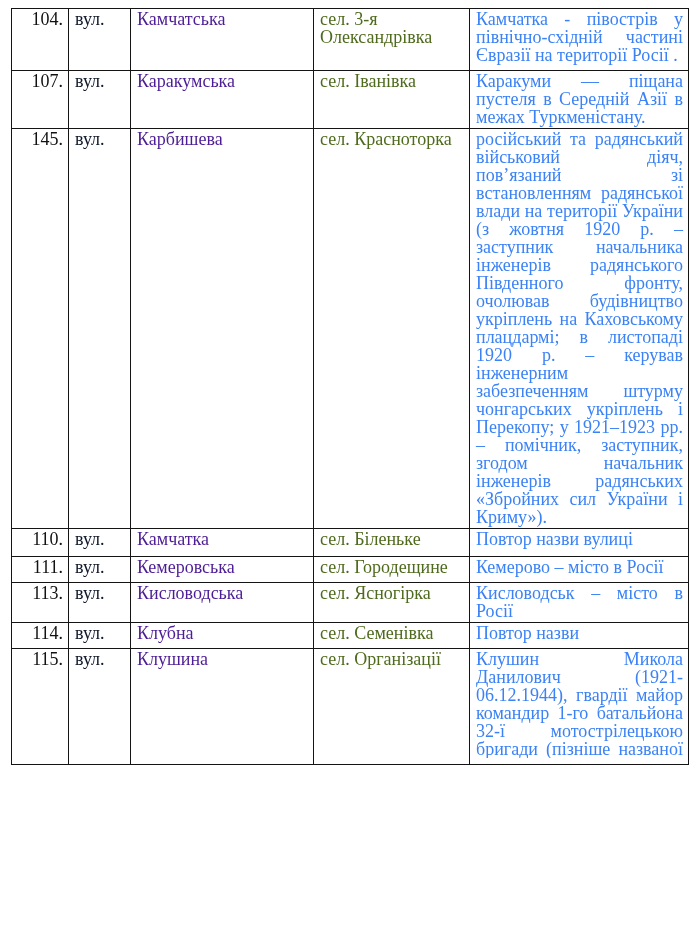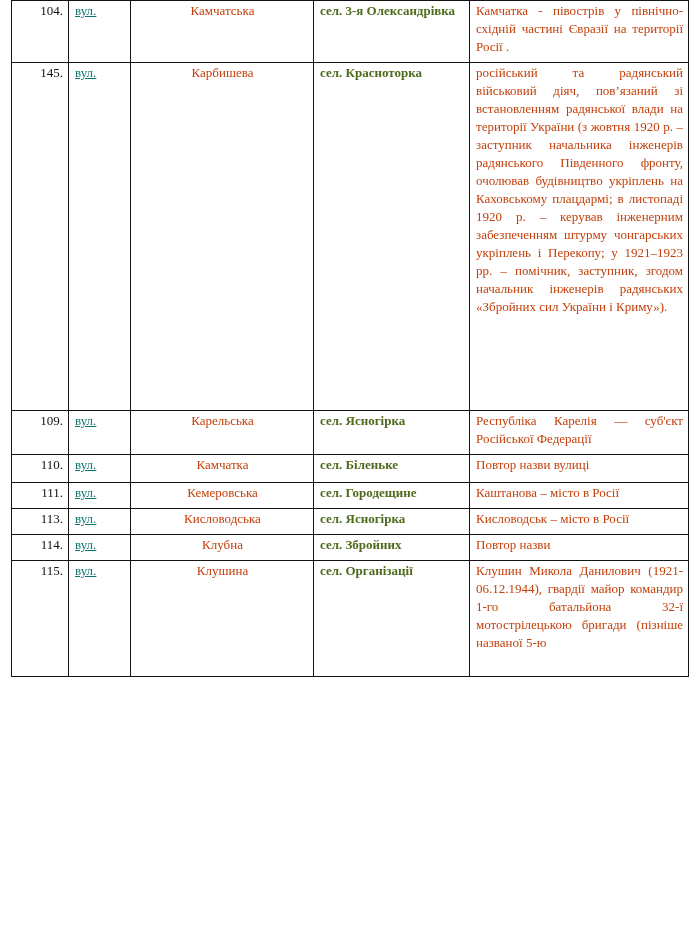--- a/index.html
+++ b/index.html
@@ -1,36 +1,36 @@
 <!DOCTYPE html>
 <html><head>
 <meta charset="utf-8">
 <style>
   html, body { margin: 0; padding: 0; background: #ffffff; }
   body { width: 700px; height: 952px; position: relative; overflow: hidden;
          font-family: "Liberation Serif", "DejaVu Serif", serif; }
   table.doc {
-    position: absolute; left: 11px; top: 0;
+    position: absolute; left: 11px; top: 8px;
     width: 677px; border-collapse: collapse; table-layout: fixed;
-    font-size: 13px; line-height: 18px;
+    font-size: 18px; line-height: 18px;
   }
   table.doc td {
     border: 1.6px solid #141414; vertical-align: top;
     padding: 1px 5px 2px 6px;
   }
   col.c-num { width: 57px; }
   col.c-type { width: 62px; }
   col.c-name { width: 183px; }
   col.c-vil { width: 156px; }
   col.c-desc { width: 219px; }
   td.num { text-align: right; color: #111; padding-right: 1px; padding-left: 2px; }
-  td.type { color: #0f766e; text-decoration: underline; }
-  td.name { color: #c2410c; text-align: center; }
-  td.vil { color: #4e6a1c; font-weight: bold; }
-  td.desc { color: #c2410c; text-align: justify; }
+  td.type { color: #0f172a; }
+  td.name { color: #4c1d95; }
+  td.vil { color: #4e6a1c; }
+  td.desc { color: #3b82f6; text-align: justify; }
   tr.r104 { height: 62px; }
   tr.r105 { height: 46px; }
   tr.r106 { height: 80px; }
   tr.r107 { height: 56px; }
   tr.r108 { height: 348px; }
   tr.r109 { height: 44px; }
   tr.r110 { height: 28px; }
   tr.r111 { height: 26px; }
   tr.r112 { height: 78px; }
   tr.r113 { height: 26px; }
@@ -51,60 +51,60 @@
       <col class="c-desc">
   </colgroup>
   <tbody>
     <tr class="r104">
       <td class="num">104.</td>
       <td class="type">вул.</td>
       <td class="name">Камчатська</td>
       <td class="vil">сел. 3-я Олександрівка</td>
       <td class="desc">Камчатка - півострів у північно-східній частині Євразії на території Росії .</td>
     </tr>
+    <tr class="r107">
+      <td class="num">107.</td>
+      <td class="type shift">вул.</td>
+      <td class="name shift">Каракумська</td>
+      <td class="vil">сел. Іванівка</td>
+      <td class="desc">Каракуми — піщана пустеля в Середній Азії в межах Туркменістану.</td>
+    </tr>
     <tr class="r108">
       <td class="num">145.</td>
       <td class="type">вул.</td>
       <td class="name">Карбишева</td>
       <td class="vil">сел. Красноторка</td>
       <td class="desc">російський та радянський військовий діяч, пов’язаний зі встановленням радянської влади на території України (з жовтня 1920 р. – заступник начальника інженерів радянського Південного фронту, очолював будівництво укріплень на Каховському плацдармі; в листопаді 1920 р. – керував інженерним забезпеченням штурму чонгарських укріплень і Перекопу; у 1921–1923 рр. – помічник, заступник, згодом начальник інженерів радянських «Збройних сил України і Криму»).</td>
-    </tr>
-    <tr class="r109">
-      <td class="num">109.</td>
-      <td class="type">вул.</td>
-      <td class="name">Карельська</td>
-      <td class="vil">сел. Ясногірка</td>
-      <td class="desc">Республіка Карелія — суб'єкт Російської Федерації</td>
     </tr>
     <tr class="r110">
       <td class="num">110.</td>
       <td class="type">вул.</td>
       <td class="name">Камчатка</td>
       <td class="vil">сел. Біленьке</td>
       <td class="desc">Повтор назви вулиці</td>
     </tr>
     <tr class="r111">
       <td class="num">111.</td>
       <td class="type">вул.</td>
       <td class="name">Кемеровська</td>
       <td class="vil">сел. Городещине</td>
-      <td class="desc">Каштанова – місто в Росії</td>
+      <td class="desc">Кемерово – місто в Росії</td>
     </tr>
     <tr class="r113">
       <td class="num">113.</td>
       <td class="type">вул.</td>
       <td class="name">Кисловодська</td>
       <td class="vil">сел. Ясногірка</td>
       <td class="desc">Кисловодськ – місто в Росії</td>
     </tr>
     <tr class="r114">
       <td class="num">114.</td>
       <td class="type">вул.</td>
       <td class="name">Клубна</td>
-      <td class="vil">сел. Збройних</td>
+      <td class="vil">сел. Семенівка</td>
       <td class="desc">Повтор назви</td>
     </tr>
     <tr class="r115">
       <td class="num">115.</td>
       <td class="type">вул.</td>
       <td class="name">Клушина</td>
       <td class="vil">сел. Організації</td>
       <td class="desc">
           <div class="desc-clip">Клушин Микола Данилович (1921-06.12.1944), гвардії майор командир 1-го батальйона 32-ї мотострілецькою бригади (пізніше названої 5-ю</div>
         </td>

